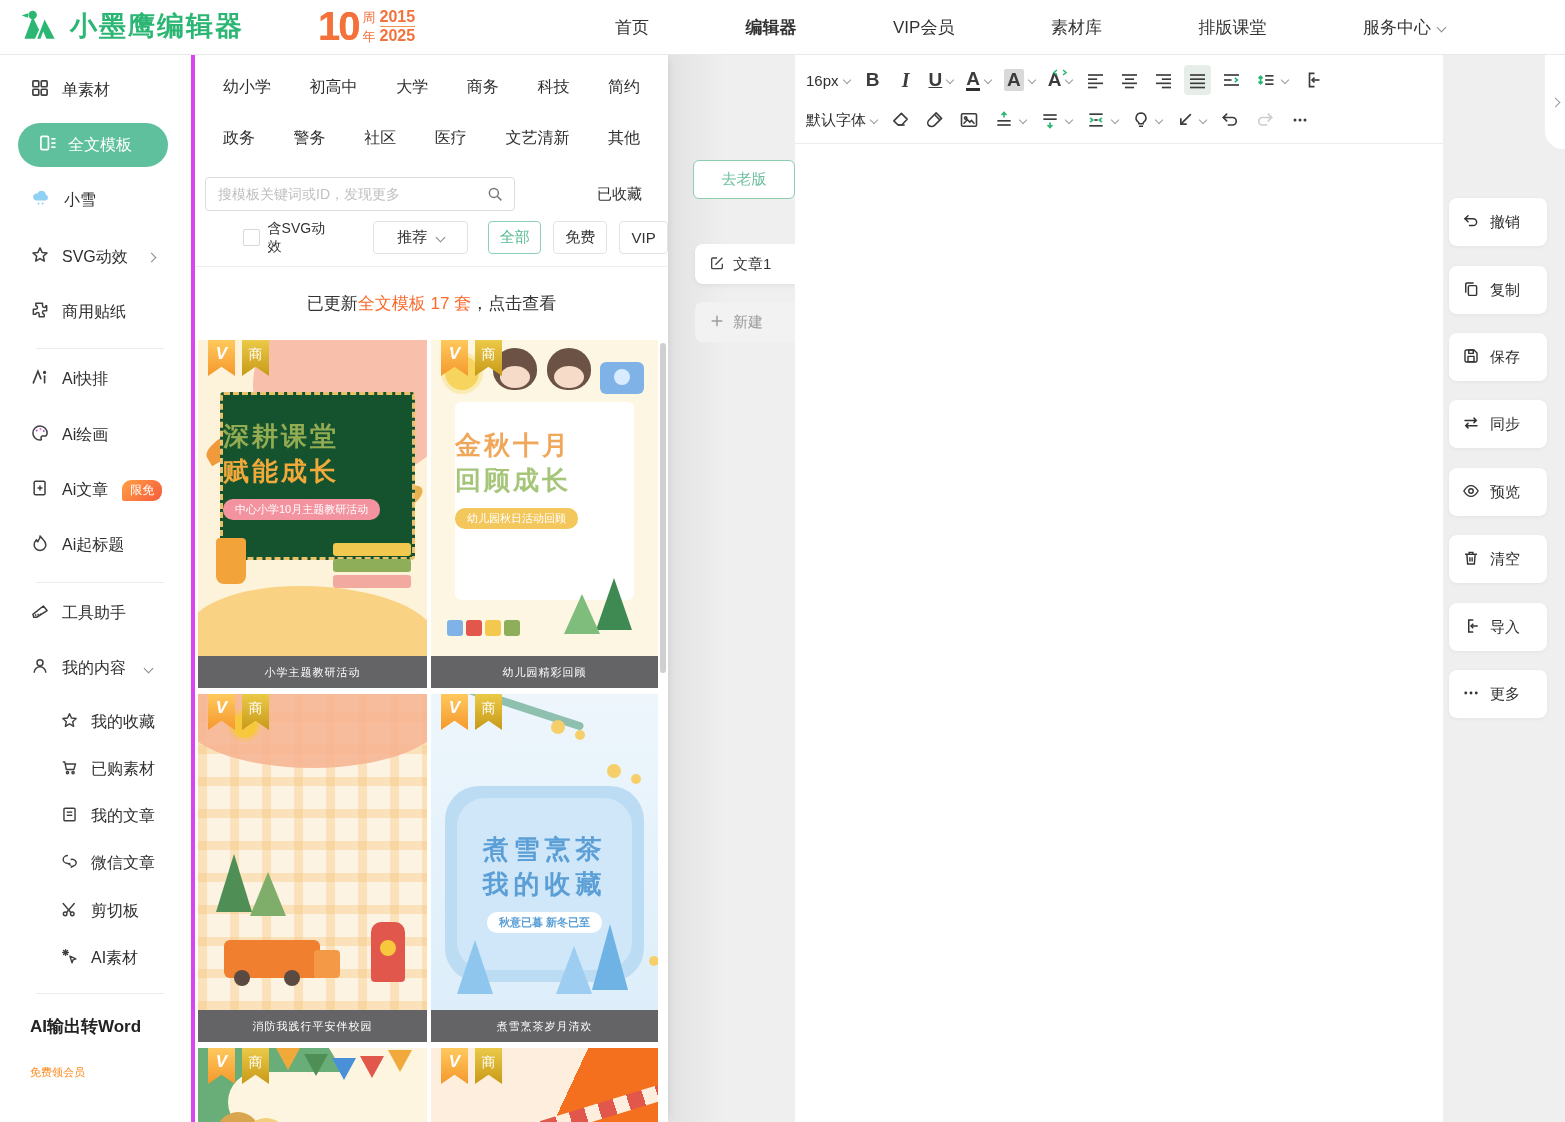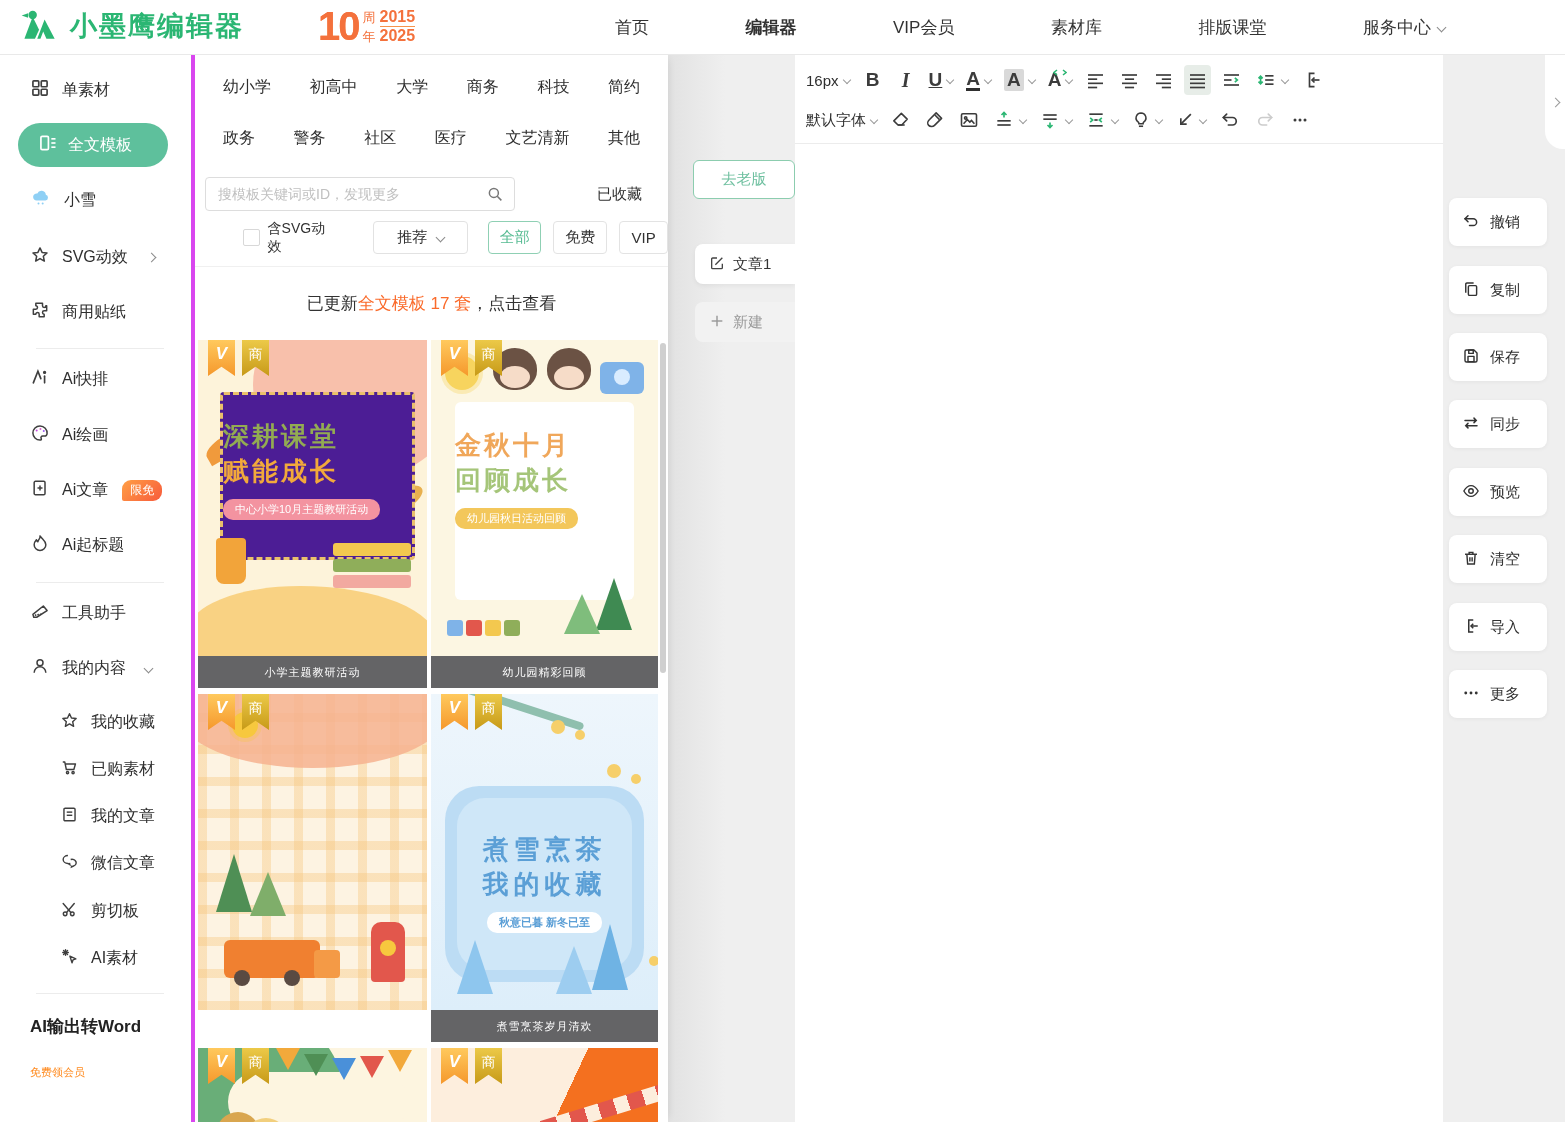--- a/index.html
+++ b/index.html
@@ -82,21 +82,21 @@
             color:#fff; display:flex; justify-content:center; padding-top:4px; }
   .ribbon-v { background:linear-gradient(180deg,#ffc95d,#f5982c); font-style:italic; font-weight:800; font-size:17px; }
   .ribbon-s { background:linear-gradient(180deg,#ecc948,#c79a18); font-size:14px; padding-top:6px; }
   .pcenter { position:absolute; text-align:center; }
   .ptitle { font-weight:700; letter-spacing:3px; }
   .pbanner { display:inline-block; color:#fff; font-size:11px; padding:3px 12px; border-radius:10px; margin-top:10px; }
   
   .c1 { background:#fdf3da; }
   .c1 .blob { position:absolute; right:-36px; top:-50px; width:210px; height:190px; border-radius:50%; background:#f8c0ab; }
   .c1 .wave { position:absolute; left:-10px; right:-10px; bottom:-30px; height:100px; background:#f9d283; border-radius:45% 55% 0 0; }
-  .c1 .frame { position:absolute; left:22px; right:12px; top:52px; height:168px; background:#4c1d95;
+  .c1 .frame { position:absolute; left:22px; right:12px; top:52px; height:168px; background:#14532d;
                border:3px dashed #eac06b; border-radius:4px; }
   .c1 .t1 { margin-top:24px; font-size:26px; color:#93ab52; }
   .c1 .t2 { font-size:26px; color:#f2a93b; }
   .c1 .pbanner { background:#f393a0; }
   .c1 .leaf { position:absolute; width:46px; height:20px; background:#f09a3c; border-radius:50% 50% 50% 0; transform:rotate(-30deg); }
   .c1 .bookstack { position:absolute; right:16px; bottom:68px; }
   .c1 .bk { width:78px; height:13px; border-radius:3px; margin-top:3px; }
   .c1 .vase { position:absolute; left:18px; bottom:72px; width:30px; height:46px; background:#f2a43a; border-radius:4px 4px 8px 8px; }
   
   .c2 { background:#fcf6e2; }
@@ -489,20 +489,21 @@
           <div class="sun"></div>
         <span class="tree tr1"></span>
           <span class="tree tr2"></span>
         <div class="truck"></div>
           <div class="hyd"></div>
         <div class="ribbons">
           <span class="ribbon ribbon-v">V</span>
           <span class="ribbon ribbon-s">商</span>
         </div>
       </div>
+      <div class="card-cap">消防我践行平安伴校园</div>
     </div>
 
     <div class="card">
       <div class="card-img c4">
         <div class="branch"></div>
         <span class="fl" style="left:120px;top:26px"></span>
         <span class="fl" style="left:176px;top:70px"></span>
         <div class="wash"></div>
           <div class="wash2"></div>
         <div class="pcenter" style="left:0;right:0;top:104px">

